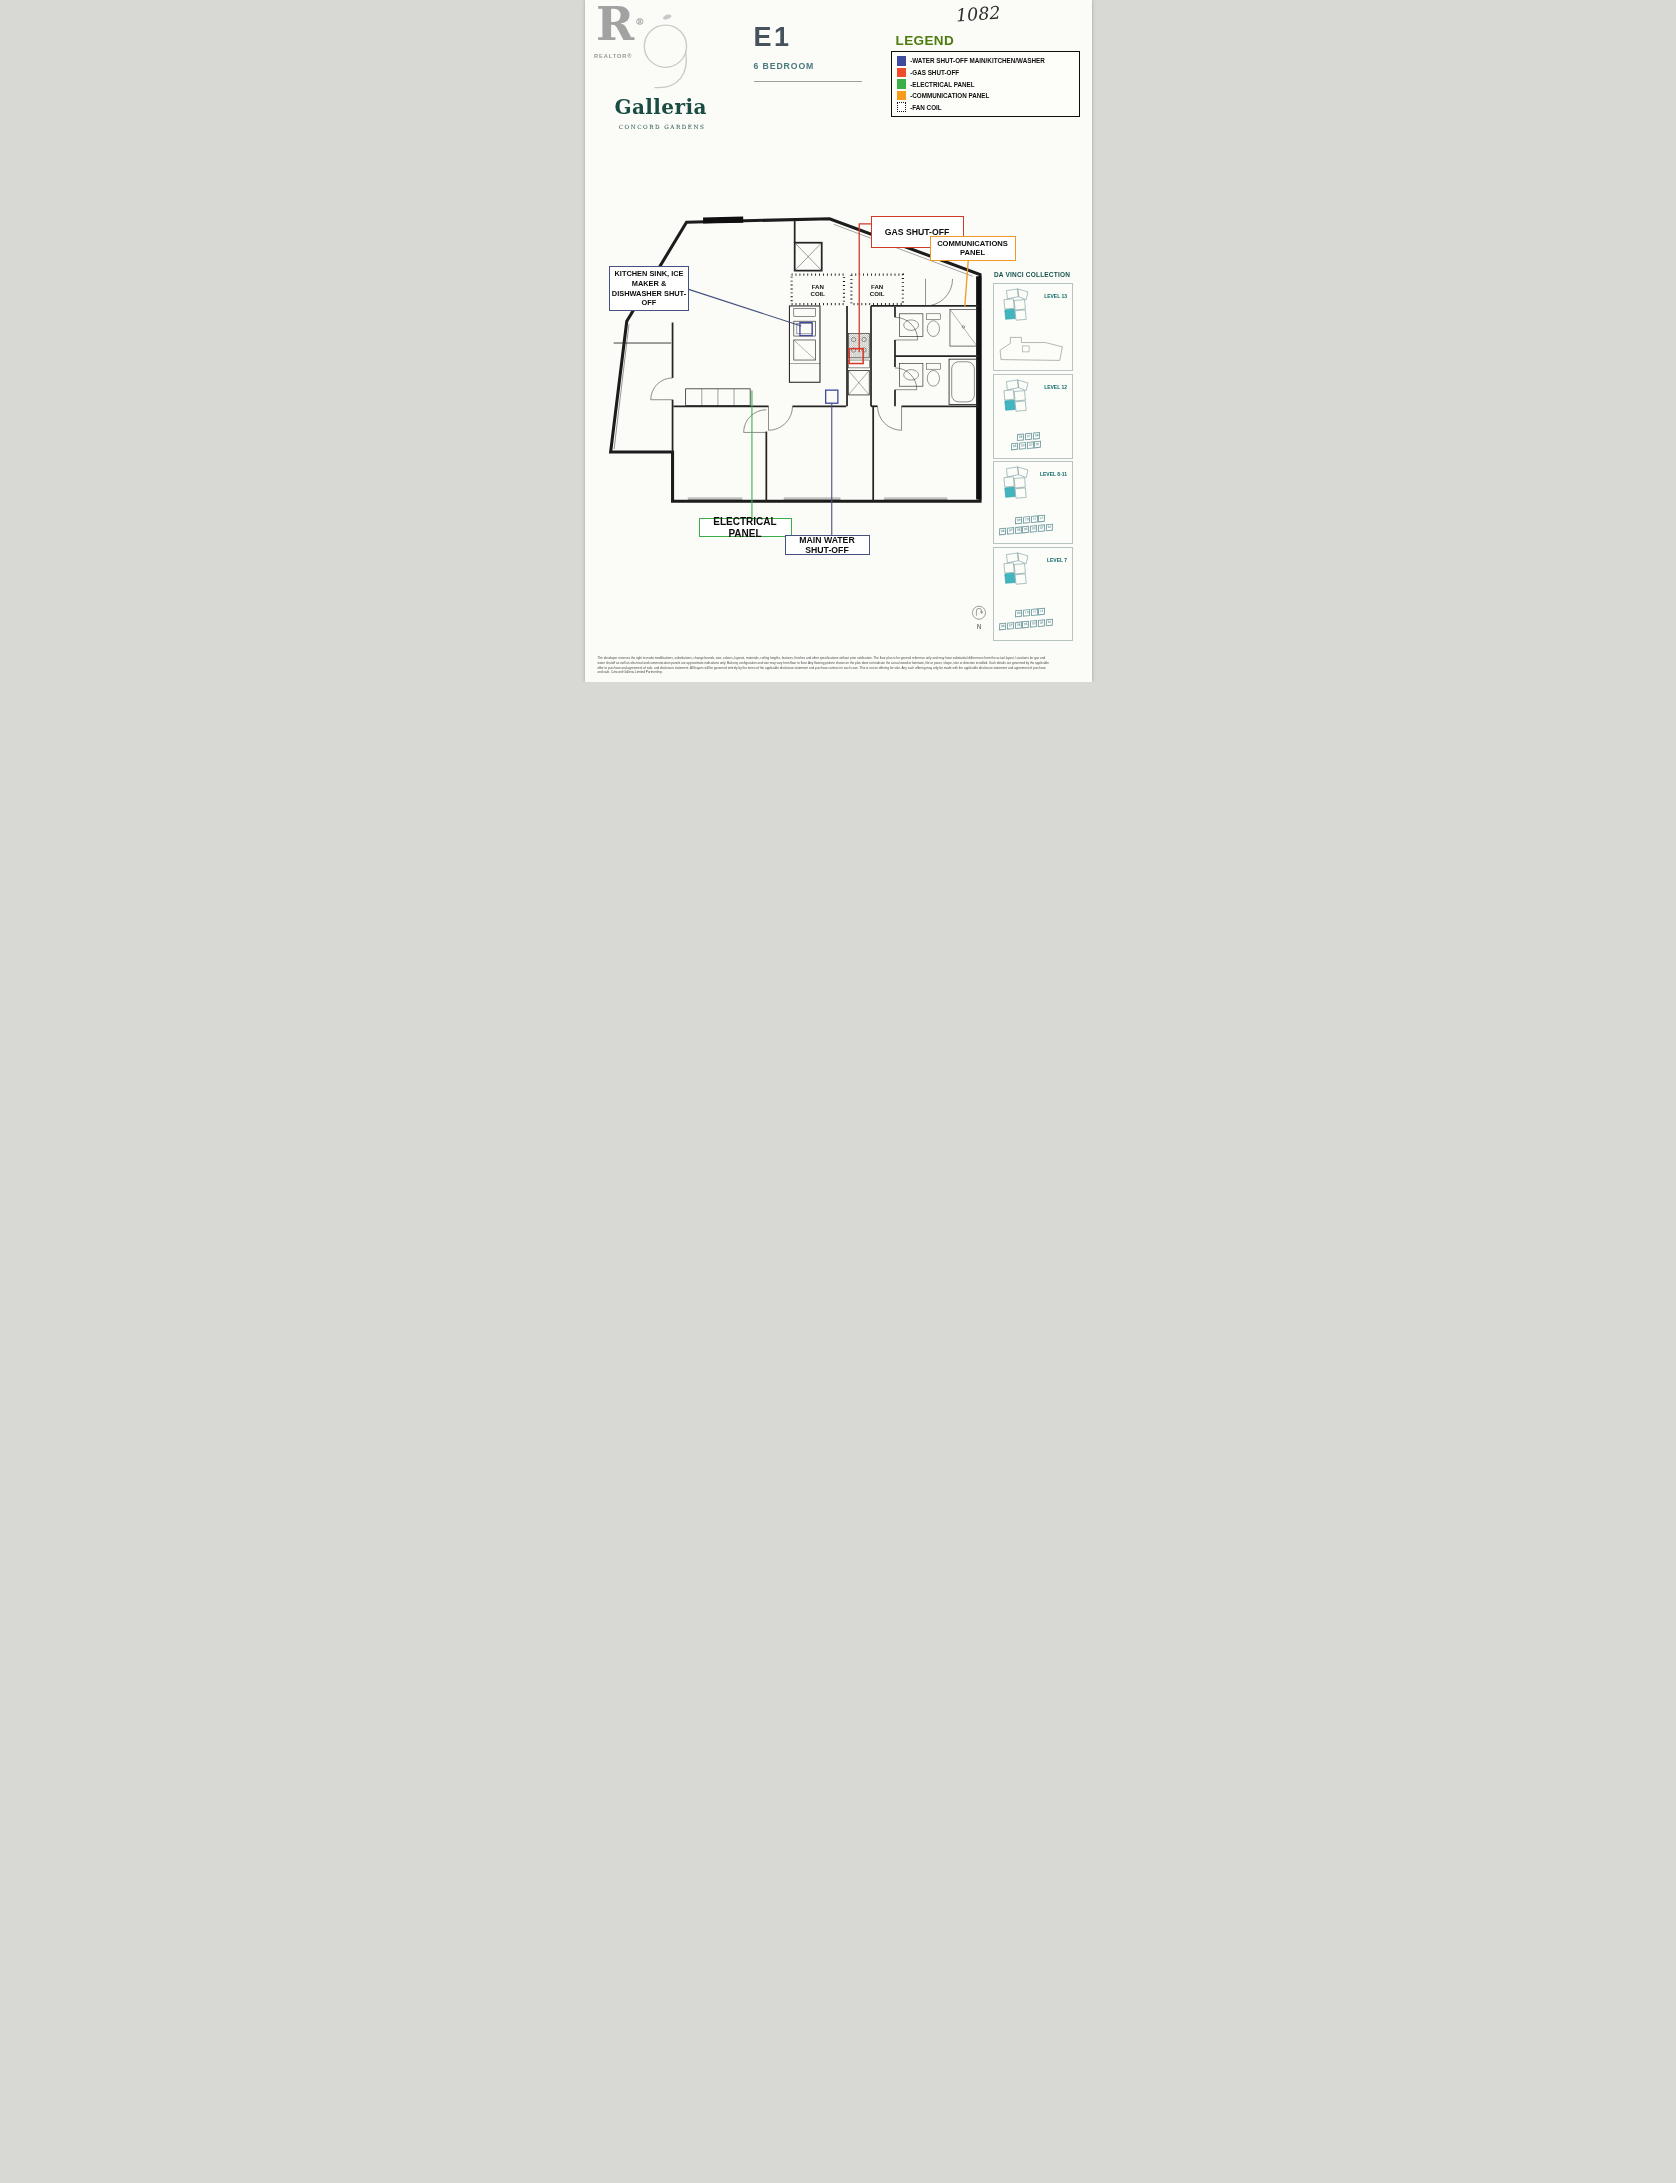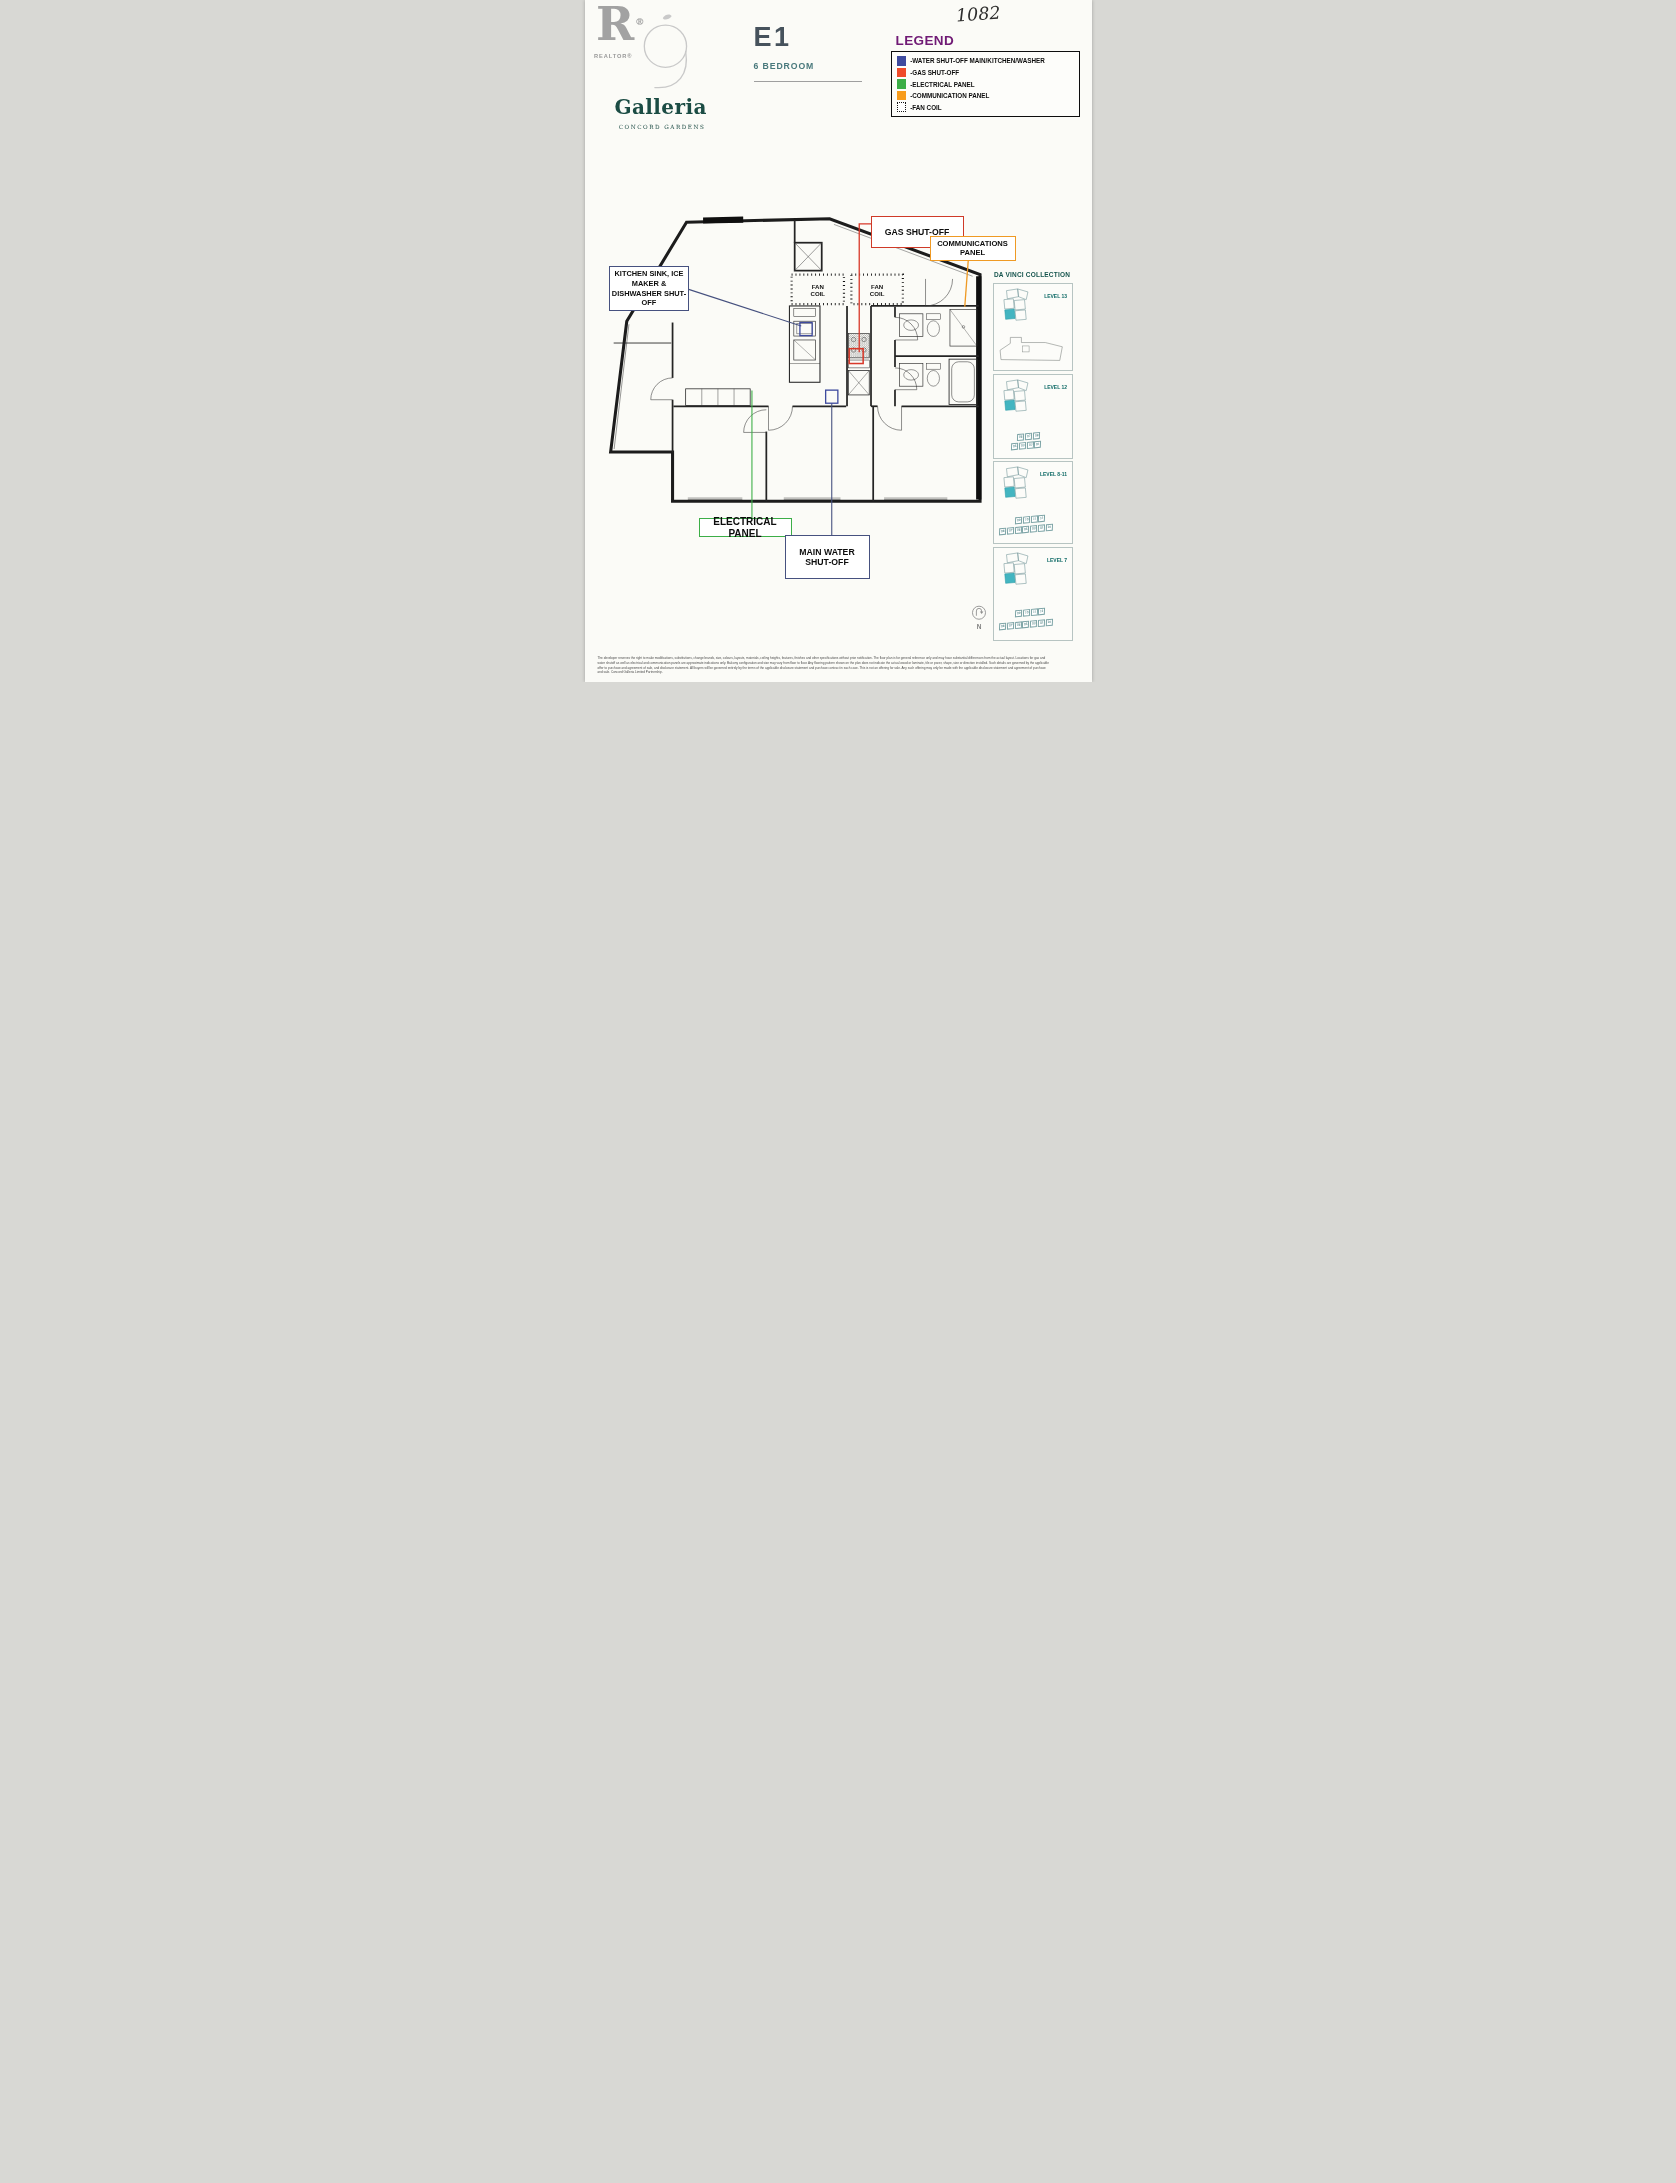--- a/index.html
+++ b/index.html
@@ -12,37 +12,37 @@
 .realtor-r .reg{font-size:9.6px;vertical-align:15px;margin-left:0.9px}
 .realtor-txt{left:9.6px;top:53px;font-size:5.7px;letter-spacing:0.9px;color:#989898;font-weight:bold}
 .gmono{left:51px;top:11.4px;width:58px;height:88px}
 .brand-name{left:30px;top:95px;font-family:"DejaVu Serif",serif;font-weight:bold;font-size:20px;color:#1b4c44;letter-spacing:0.4px}
 .brand-sub{left:31px;top:124px;width:93px;text-align:center;font-family:"DejaVu Serif",serif;font-size:5.7px;letter-spacing:1.5px;color:#235049}
 .unit-code{left:169px;top:22px;font-family:Liberation Sans, sans-serif;font-weight:bold;font-size:27px;color:#46525c;letter-spacing:2.6px}
 .unit-type{left:169px;top:61px;font-size:8.7px;font-weight:bold;letter-spacing:0.9px;color:#49797c}
 .unit-rule{left:169px;top:81px;width:108px;height:0.9px;background:#9f9f9f}
 .handwritten{left:371px;top:4.4px;font-family:"DejaVu Serif",serif;font-style:italic;font-size:17.5px;color:#2e2e2e;transform:rotate(-4deg)}
 
-.legend-title{left:311px;top:33px;font-size:13.5px;font-weight:bold;color:#701a75;letter-spacing:0.4px}
+.legend-title{left:311px;top:33px;font-size:13.5px;font-weight:bold;color:#4d7c0f;letter-spacing:0.4px}
 .legend-box{left:306px;top:51px;width:189px;height:66px;border:1.3px solid #0d0d0d;background:#fdfdfa;padding:3.5px 5.2px;display:flex;flex-direction:column;justify-content:space-between}
 .lrow{display:flex;align-items:center;gap:3.9px;height:10.5px}
 .sw{width:9.6px;height:9.6px;flex:0 0 9.6px}
 .sw0{background:#3e4a9e}.sw1{background:#f04b2a}.sw2{background:#3cae47}.sw3{background:#f89c1c}
 .sw4{background:#fff;border:1.3px dotted #161616}
 .llabel{font-size:6.3px;font-weight:bold;color:#0d0d0d;white-space:nowrap}
 
 .plan{left:13px;top:210px;width:389px;height:362px;z-index:1}
 .plan text{font-family:"Liberation Sans",sans-serif;fill:#101010}
 
 .callout{position:absolute;background:#fff;display:flex;align-items:center;justify-content:center;text-align:center;font-weight:bold;color:#0c0c0c;z-index:6;line-height:1.2;padding:1.3px}
 .co-gas{left:286px;top:216px;width:93px;height:32px;border:1.7px solid #cf3a28;font-size:8.7px}
 .co-comms{left:345px;top:236px;width:86px;height:24.5px;border:1.7px solid #ef9a24;font-size:7.6px}
 .co-kitchen{left:24.5px;top:266px;width:80px;height:45px;border:1.7px solid #46517f;font-size:7.4px;line-height:1.3}
 .co-elec{left:114px;top:518px;width:93px;height:19px;border:1.7px solid #3cae47;font-size:10px}
-.co-water{left:200px;top:535px;width:85px;height:44px;border:1.7px solid #46517f;font-size:8.7px}
+.co-water{left:200px;top:535px;width:85px;height:20px;border:1.7px solid #46517f;font-size:8.7px}
 
 .dv-title{left:405px;top:271px;width:85px;text-align:center;font-size:6.5px;font-weight:bold;color:#15544d;letter-spacing:0.2px}
 .panel{position:absolute;left:408px;width:80px;border:0.9px solid #b7c4c2;background:#fcfcf9}
 .p13{top:283px;height:88px}.p12{top:374px;height:85px}.p811{top:461px;height:83px}.p7{top:547px;height:94px}
 .cluster{position:absolute;left:3.5px;top:3.5px;width:37px;height:43px}
 .lvl{position:absolute;right:4.4px;top:8.7px;font-size:5px;font-weight:bold;color:#0e6a66}
 .strip{position:absolute;display:flex;transform:rotate(-5deg)}
 .u{width:7.4px;height:6.5px;border:0.4px solid #7da4a6;background:#fff;font-size:3.1px;color:#195a5c;display:flex;align-items:center;justify-content:center;transform:skewX(-7deg);margin-right:0.4px}
 .p12 .strip-top{left:23.6px;bottom:19px}.p12 .strip-bot{left:17.5px;bottom:9.6px}
 .p811 .strip-top{left:21px;bottom:21px}.p811 .strip-bot{left:5.2px;bottom:10.5px}

